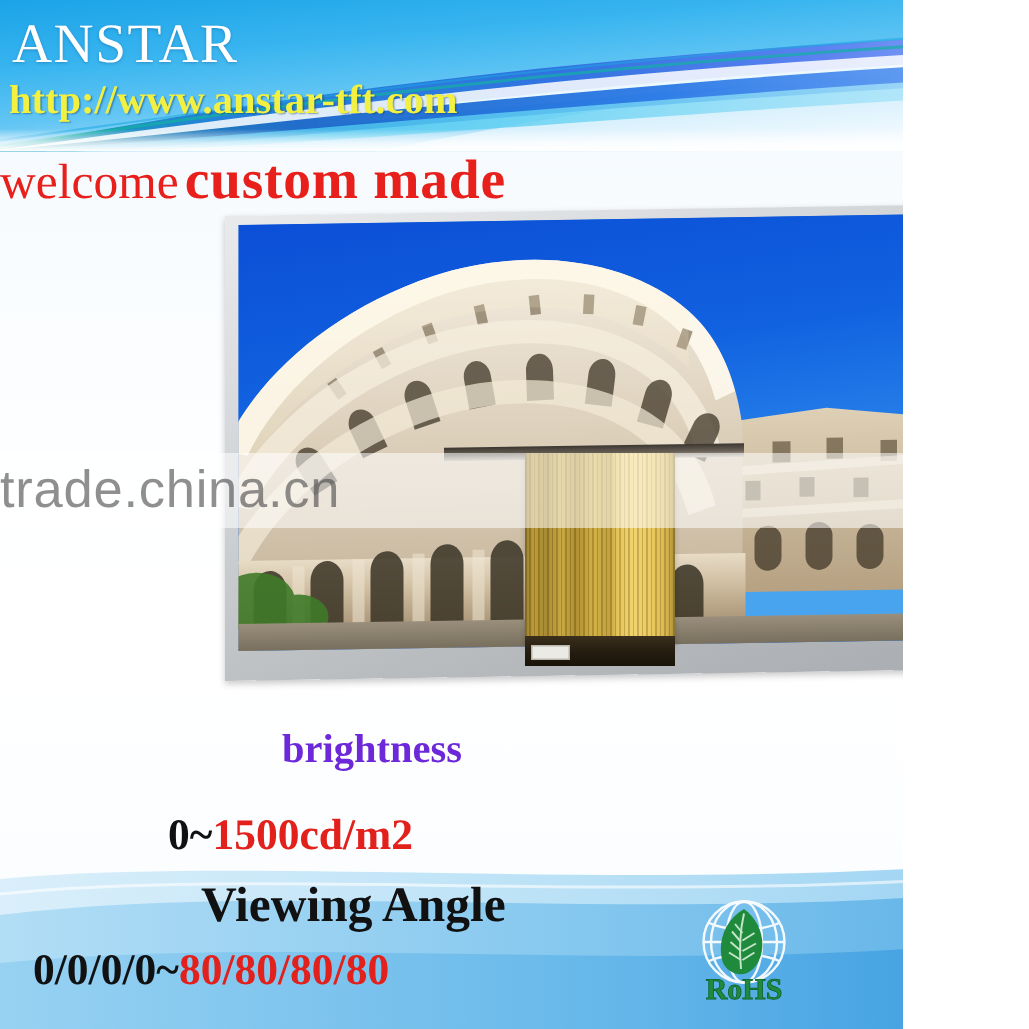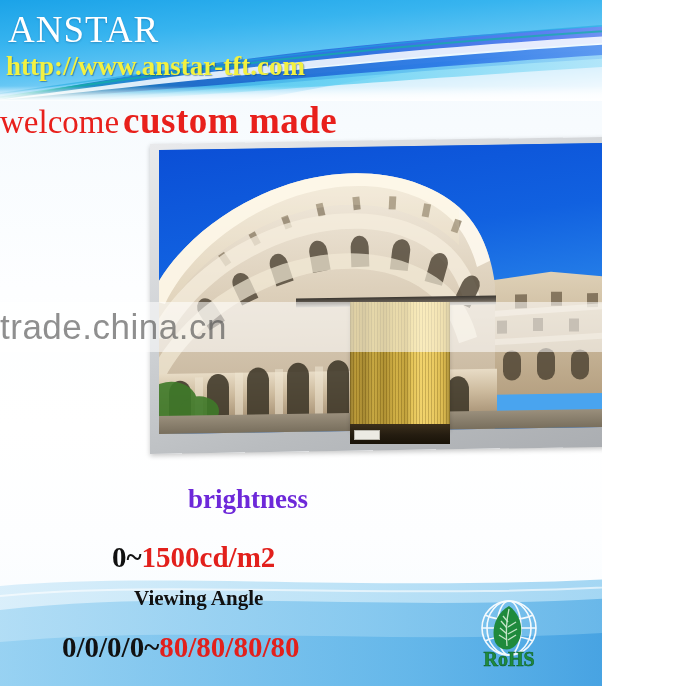--- a/index.html
+++ b/index.html
@@ -257,45 +257,44 @@
   }
   .spec-brightness-value {
     left: 112px;
     top: 529px;
     font-size: 29px;
     margin-top: 12px;
   }
   .spec-angle-label {
     left: 134px;
     top: 586px;
-    font-size: 21px;
+    font-size: 33px;
     color: #111111;
   }
   .spec-angle-value {
     left: 22px;
     top: 631px;
     font-size: 29px;
-    margin-left: 40px;
   }
   .val-dark { color: #111111; }
   .val-red  { color: #e2201c; }
 
   
   .cert-row {
     position: absolute;
     left: 455px;
     top: 596px;
     width: 226px;
     height: 84px;
   }
   .cert {
     position: absolute;
     top: 0;
   }
-  .cert-rohs  { left: 18px;   width: 72px; height: 76px; }
+  .cert-rohs  { left: 5px;   width: 72px; height: 76px; }
   .cert-iso   { left: 88px;  width: 62px; height: 76px; }
   .cert-reach { left: 160px; width: 62px; height: 74px; }
   .cert svg { display: block; }
 </style>
 </head>
 <body>
 
 <div id="page">
 
   <div class="bg-field"></div>

